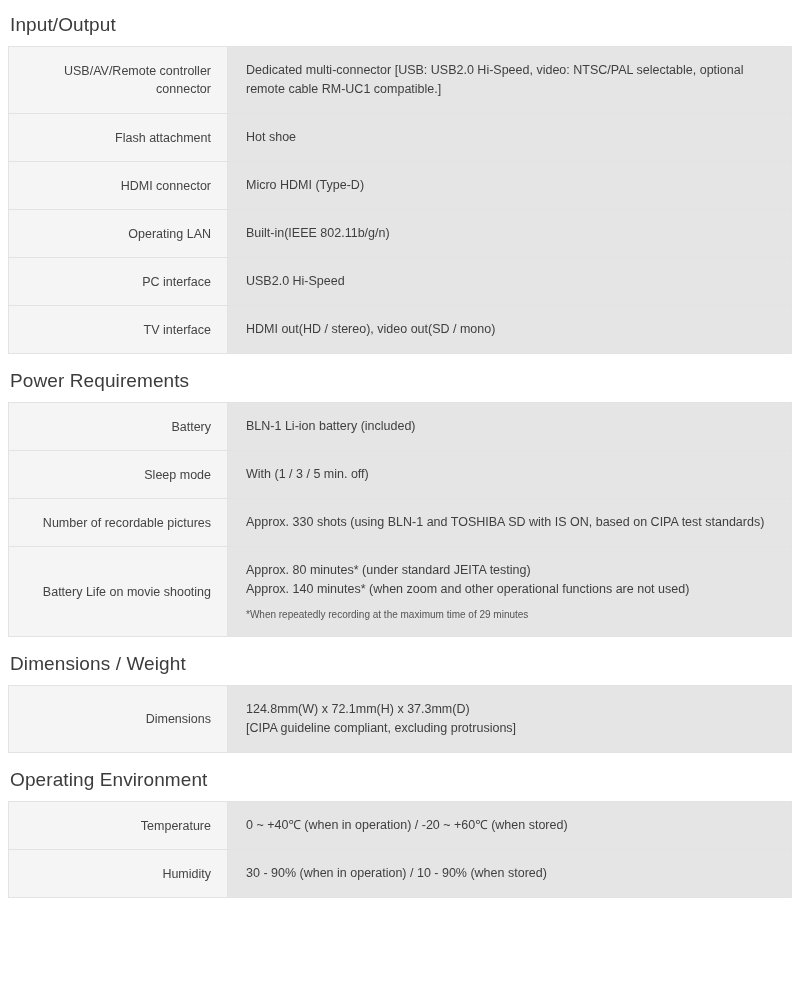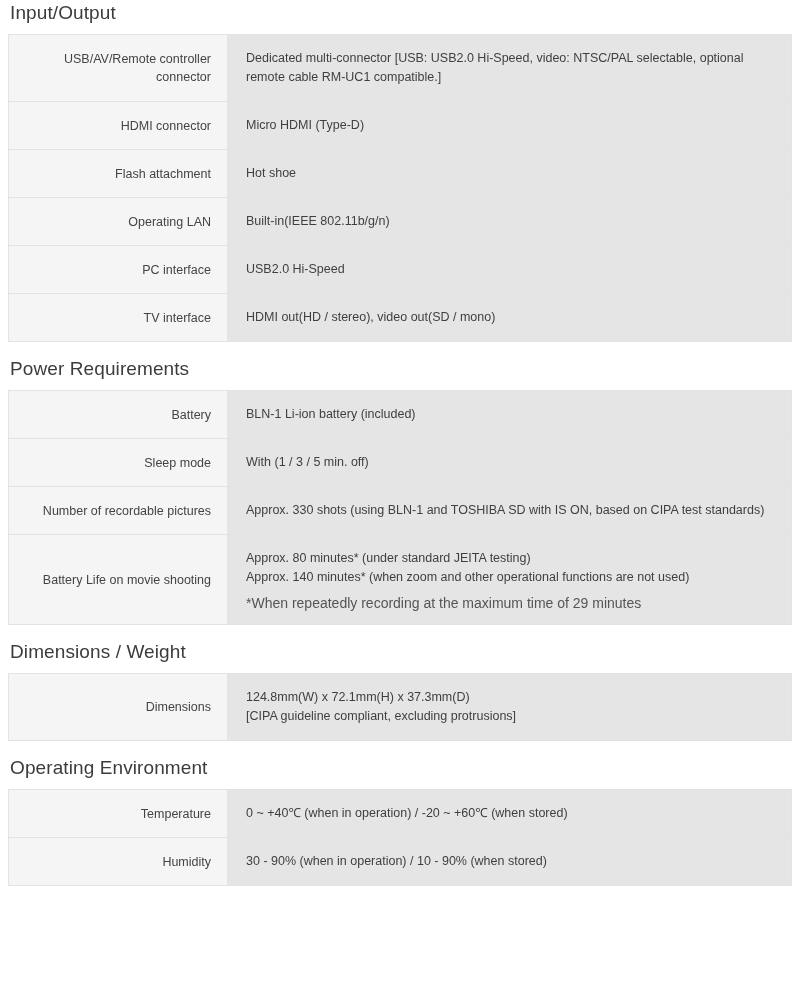--- a/index.html
+++ b/index.html
@@ -25,21 +25,21 @@
     color: #3c3c3c;
     margin: 0 0 8px 0;
     padding: 0 0 0 2px;
     letter-spacing: 0.1px;
     line-height: 26px;
   }
   .section {
     margin-bottom: 14px;
   }
   .section:first-child h2.section-title {
-    margin-top: 0;
+    margin-top: 12px;
   }
   table.spec {
     width: 784px;
     border-collapse: collapse;
     table-layout: fixed;
     border-top: 1px solid #e3e3e3;
     border-left: 1px solid #e3e3e3;
     border-right: 1px solid #e3e3e3;
   }
   table.spec tr {
@@ -61,50 +61,50 @@
     background: #e5e5e5;
     font-size: 12.5px;
     color: #3f3f3f;
     padding: 14px 16px 14px 18px;
     vertical-align: middle;
     line-height: 19px;
   }
   .cellline { display: block; }
   .footnote {
     display: block;
-    font-size: 14px;
+    font-size: 10px;
     color: #555555;
     margin-top: 9px;
     line-height: 14px;
   }
 </style>
 </head>
 <body>
 
 <div class="page">
     <div class="section">
       <h2 class="section-title">Input/Output</h2>
       <table class="spec">
         <tbody>
           <tr>
             <th>USB/AV/Remote controller connector</th>
             <td>
               <span class="cellline">Dedicated multi-connector [USB: USB2.0 Hi-Speed, video: NTSC/PAL selectable, optional remote cable RM-UC1 compatible.]</span>
             </td>
           </tr>
           <tr>
+            <th>Flash attachment</th>
+            <td>
+              <span class="cellline">Hot shoe</span>
+            </td>
+          </tr>
+          <tr>
             <th>HDMI connector</th>
             <td>
               <span class="cellline">Micro HDMI (Type-D)</span>
-            </td>
-          </tr>
-          <tr>
-            <th>Flash attachment</th>
-            <td>
-              <span class="cellline">Hot shoe</span>
             </td>
           </tr>
           <tr>
             <th>Operating LAN</th>
             <td>
               <span class="cellline">Built-in(IEEE 802.11b/g/n)</span>
             </td>
           </tr>
           <tr>
             <th>PC interface</th>

